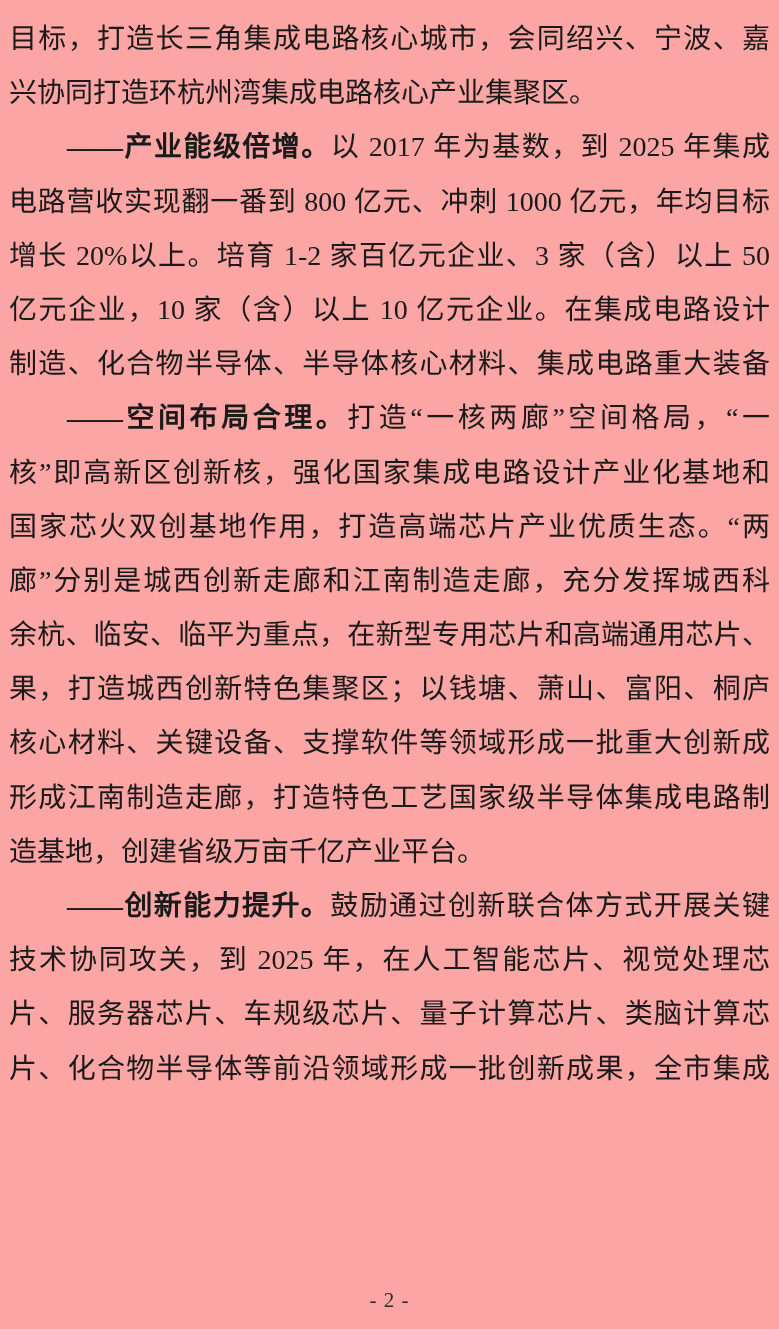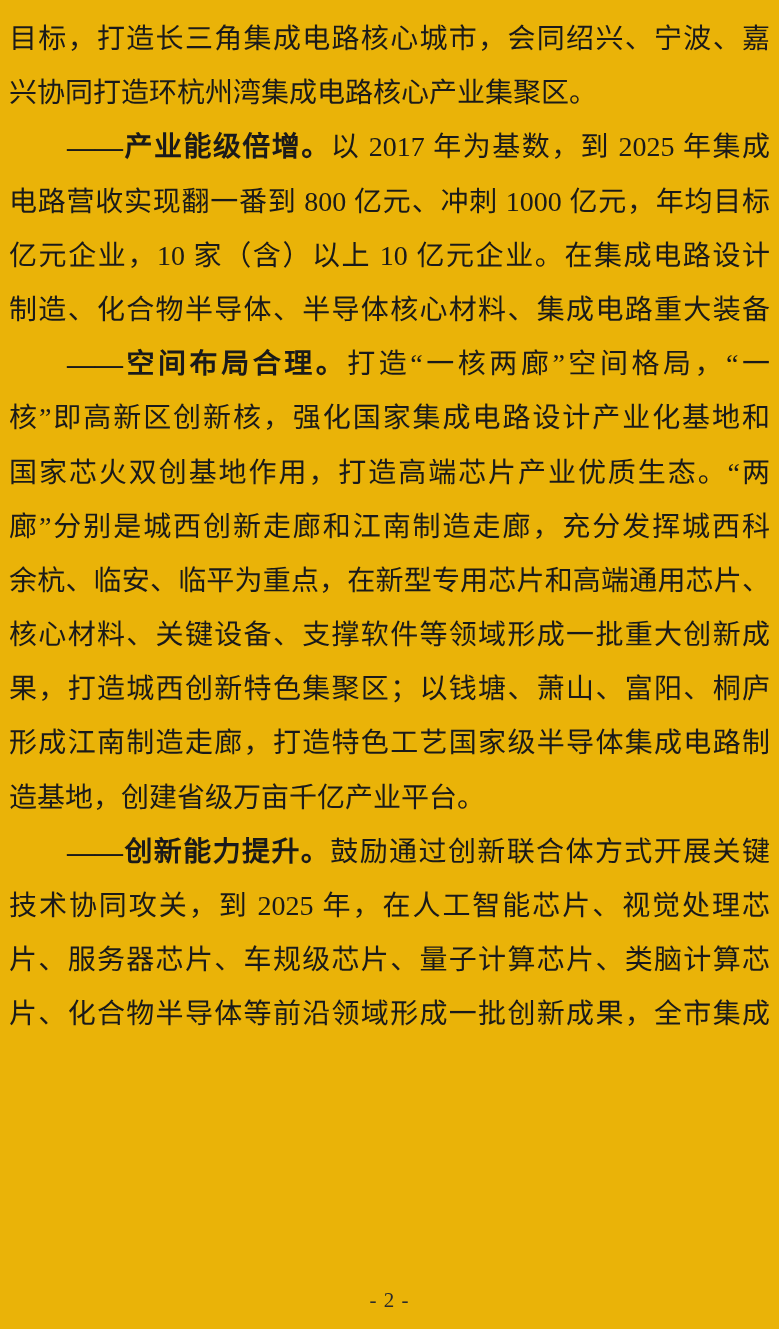--- a/index.html
+++ b/index.html
@@ -5,21 +5,21 @@
   html, body {
     margin: 0;
     padding: 0;
     background: #ffffff;
   }
   .page {
     position: relative;
     width: 779px;
     height: 1329px;
     margin: 0 auto;
-    background: #eab308;
+    background: #fca5a5;
     color: #1a1a1a;
     font-family: "Liberation Serif", "DejaVu Serif", serif;
     overflow: hidden;
   }
   .body-text {
     position: absolute;
     top: 12px;
     left: 9px;
     right: 9px;
   }
@@ -54,29 +54,30 @@
 </style>
 </head>
 <body>
 
 <div class="page">
   <main class="body-text" id="body-lines">
       <div class="line"><span class="seg">目标，打造长三角集成电路核心城市，会同绍兴、宁波、嘉</span></div>
       <div class="line no-stretch"><span class="seg">兴协同打造环杭州湾集成电路核心产业集聚区。</span></div>
       <div class="line indent"><span class="seg seg-bold">——产业能级倍增。</span><span class="seg">以 2017 年为基数，到 2025 年集成</span></div>
       <div class="line"><span class="seg">电路营收实现翻一番到 800 亿元、冲刺 1000 亿元，年均目标</span></div>
+      <div class="line"><span class="seg">增长 20%以上。培育 1-2 家百亿元企业、3 家（含）以上 50</span></div>
       <div class="line"><span class="seg">亿元企业，10 家（含）以上 10 亿元企业。在集成电路设计</span></div>
       <div class="line"><span class="seg">制造、化合物半导体、半导体核心材料、集成电路重大装备</span></div>
       <div class="line indent"><span class="seg seg-bold">——空间布局合理。</span><span class="seg">打造“一核两廊”空间格局，“一</span></div>
       <div class="line"><span class="seg">核”即高新区创新核，强化国家集成电路设计产业化基地和</span></div>
       <div class="line"><span class="seg">国家芯火双创基地作用，打造高端芯片产业优质生态。“两</span></div>
       <div class="line"><span class="seg">廊”分别是城西创新走廊和江南制造走廊，充分发挥城西科</span></div>
       <div class="line"><span class="seg">余杭、临安、临平为重点，在新型专用芯片和高端通用芯片、</span></div>
+      <div class="line"><span class="seg">果，打造城西创新特色集聚区；以钱塘、萧山、富阳、桐庐</span></div>
       <div class="line"><span class="seg">核心材料、关键设备、支撑软件等领域形成一批重大创新成</span></div>
-      <div class="line"><span class="seg">果，打造城西创新特色集聚区；以钱塘、萧山、富阳、桐庐</span></div>
       <div class="line"><span class="seg">形成江南制造走廊，打造特色工艺国家级半导体集成电路制</span></div>
       <div class="line no-stretch"><span class="seg">造基地，创建省级万亩千亿产业平台。</span></div>
       <div class="line indent"><span class="seg seg-bold">——创新能力提升。</span><span class="seg">鼓励通过创新联合体方式开展关键</span></div>
       <div class="line"><span class="seg">技术协同攻关，到 2025 年，在人工智能芯片、视觉处理芯</span></div>
       <div class="line"><span class="seg">片、服务器芯片、车规级芯片、量子计算芯片、类脑计算芯</span></div>
       <div class="line"><span class="seg">片、化合物半导体等前沿领域形成一批创新成果，全市集成</span></div>
     </main>
   <footer class="page-footer">
     <span>- 2 -</span>
   </footer>

